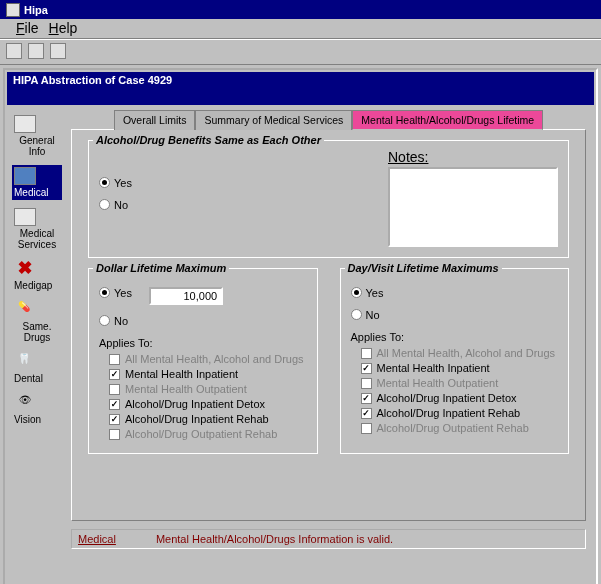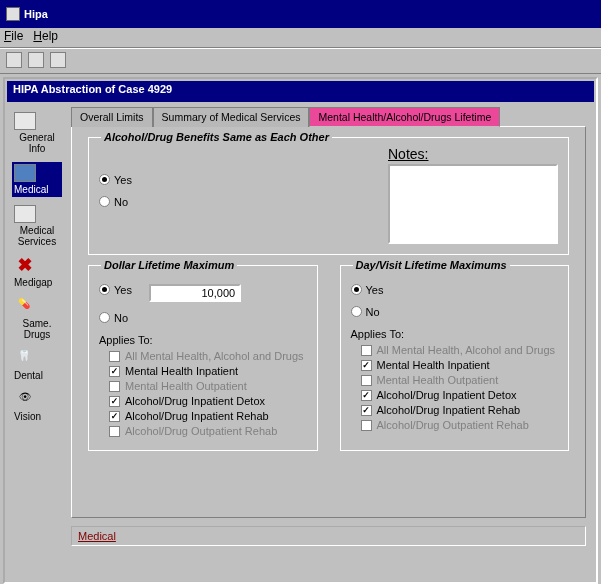--- a/index.html
+++ b/index.html
@@ -1,49 +1,49 @@
 <!DOCTYPE html>
 <html><head>
 <meta charset="utf-8">
 <style>
   * { box-sizing: border-box; }
   body { margin: 0; font-family: "MS Sans Serif", Tahoma, sans-serif; font-size: 11px; background: #c0c0c0; color: #000; width: 601px; }
-  .titlebar { background: #000080; color: #fff; padding: 2px 6px; font-weight: bold; display: flex; align-items: center; height: 28px; }
+  .titlebar { background: #000080; color: #fff; padding: 2px 6px; font-weight: bold; display: flex; align-items: center; height: 19px; }
   .titlebar-icon { width: 14px; height: 14px; background: #e0e0e0; margin-right: 4px; border: 1px solid #666; }
-  .menubar { background: #c0c0c0; padding: 1px 4px; font-size: 12px; height: 20px; display: flex; gap: 10px; border-bottom: 1px solid #808080; }
+  .menubar { background: #c0c0c0; padding: 1px 16px; font-size: 14px; height: 20px; display: flex; gap: 10px; border-bottom: 1px solid #808080; }
   .menubar span { display: inline-block; }
   .menubar span::first-letter { text-decoration: underline; }
   .toolbar { background: #c0c0c0; border-bottom: 1px solid #808080; border-top: 1px solid #fff; padding: 3px 6px; height: 26px; display: flex; gap: 6px; }
   .toolbar-icon { width: 16px; height: 16px; border: 1px solid #808080; background: #e0e0e0; display: inline-block; }
   .outer { border: 2px inset #fff; margin: 3px; background: #c0c0c0; padding: 2px; }
-  .subtitle { background: #000080; color: #fff; font-weight: bold; padding: 2px 6px; height: 21px; }
+  .subtitle { background: #000080; color: #fff; font-weight: bold; padding: 2px 6px; height: 33px; }
   .workarea { display: flex; height: 478px; }
   .sidebar { width: 60px; background: #c0c0c0; display: flex; flex-direction: column; align-items: center; padding-top: 8px; gap: 6px; }
   .side-item { width: 50px; display: flex; flex-direction: column; align-items: flex-start; gap: 2px; font-size: 10px; text-align: center; padding: 2px; }
   .side-item.selected { background: #000080; color: #fff; }
   .side-icon { width: 22px; height: 18px; border: 1px solid #808080; background: #e8e8e8; display: inline-block; }
   .side-icon.redx { border: none; background: none; font-size: 18px; color: #c00000; font-weight: bold; line-height: 16px; }
   .side-icon.blu { background: #5080c0; }
   .main { flex: 1; padding: 4px 8px 4px 4px; position: relative; }
-  .tabs { display: flex; }
+  .tabs { display: flex; justify-content: center; }
   .tab { border: 1px solid #808080; border-bottom: none; background: #c0c0c0; padding: 3px 8px; font-size: 10.5px; position: relative; top: 1px; }
   .tab.active { background: #ec4899; border-bottom: 1px solid #c0c0c0; z-index: 2; }
   .tab.inactive { background: #b8b8b8; }
   .panel { border: 1px solid #808080; border-top-color: #fff; border-left-color: #fff; background: #c0c0c0; min-height: 392px; padding: 10px 16px; }
   .groupbox { border: 1px groove #fff; padding: 8px 10px 10px 10px; margin-bottom: 10px; position: relative; }
-  .group-title { position: absolute; top: -7px; left: 12px; background: #c0c0c0; padding: 0 3px; font-weight: bold; font-style: italic; font-size: 11px; }
+  .group-title { position: absolute; top: -7px; left: 4px; background: #c0c0c0; padding: 0 3px; font-weight: bold; font-style: italic; font-size: 11px; }
   .top-row { display: flex; gap: 18px; }
   .notes-label { font-size: 14px; text-decoration: underline; }
   .notes-box { width: 170px; height: 80px; background: #fff; border: 2px inset #fff; margin-top:2px; }
   .radio-row { display: flex; gap: 4px; margin: 10px 0; }
   .radio { width: 11px; height: 11px; border-radius: 50%; border: 1px solid #808080; background: #fff; display: inline-flex; align-items: center; justify-content: center; }
   .radio.checked::after { content: ""; width: 5px; height: 5px; border-radius: 50%; background: #000; }
   .cols2 { display: flex; gap: 22px; }
   .col { flex: 1; }
-  .textin { border: 2px inset #fff; background: #fff; width: 92px; height: 18px; text-align: right; padding: 1px 4px; display: inline-block; }
+  .textin { border: 2px inset #fff; background: #fff; width: 74px; height: 18px; text-align: right; padding: 1px 4px; display: inline-block; }
   .chk-row { display: flex; align-items: center; gap: 5px; margin: 3px 0 3px 10px; }
   .chk { width: 11px; height: 11px; border: 1px solid #808080; background: #fff; display: inline-flex; align-items: center; justify-content: center; font-size: 9px; line-height: 9px; font-weight: bold; }
   .chk.checked::after { content: "✓"; color: #000; }
   .disabled { color: #808080; }
   .label-bold { font-weight: normal; margin: 4px 0; }
   .statusline { border: 1px inset #fff; margin: 8px 0 0 0; padding: 3px 6px; display: flex; gap: 40px; font-size: 11px; color: #800000; }
   .statusline .lab { text-decoration: underline; }
   .bottom-status { background: #c0c0c0; padding: 2px 6px; font-size: 10.5px; border-top: 1px solid #808080; height: 18px; }
 </style>
 </head>
@@ -198,18 +198,19 @@
             <div class="chk-row disabled">
                 <span class="chk"></span>
                 <span>Alcohol/Drug Outpatient Rehab</span>
               </div>
           </div>
         </div>
       </div>
 
       <div class="statusline">
         <span class="lab">Medical</span>
+        <span>Mental Health/Alcohol/Drugs Information is valid.</span>
       </div>
     </div>
   </div>
 </div>
 
 <div class="bottom-status">Add items to Medical Category</div>
 
 </body></html>

